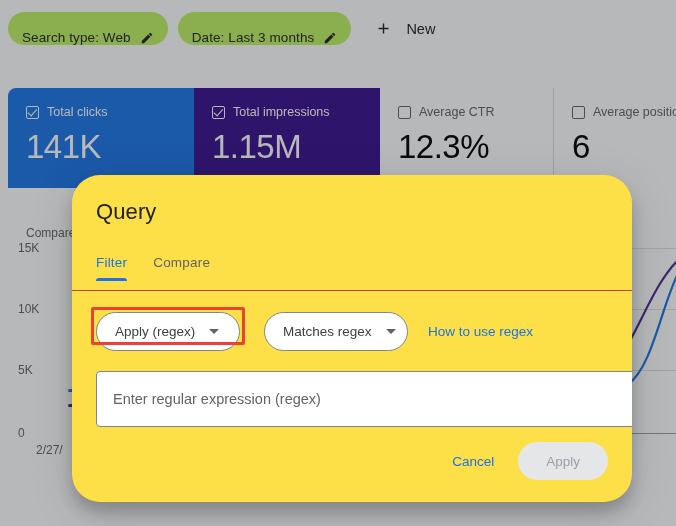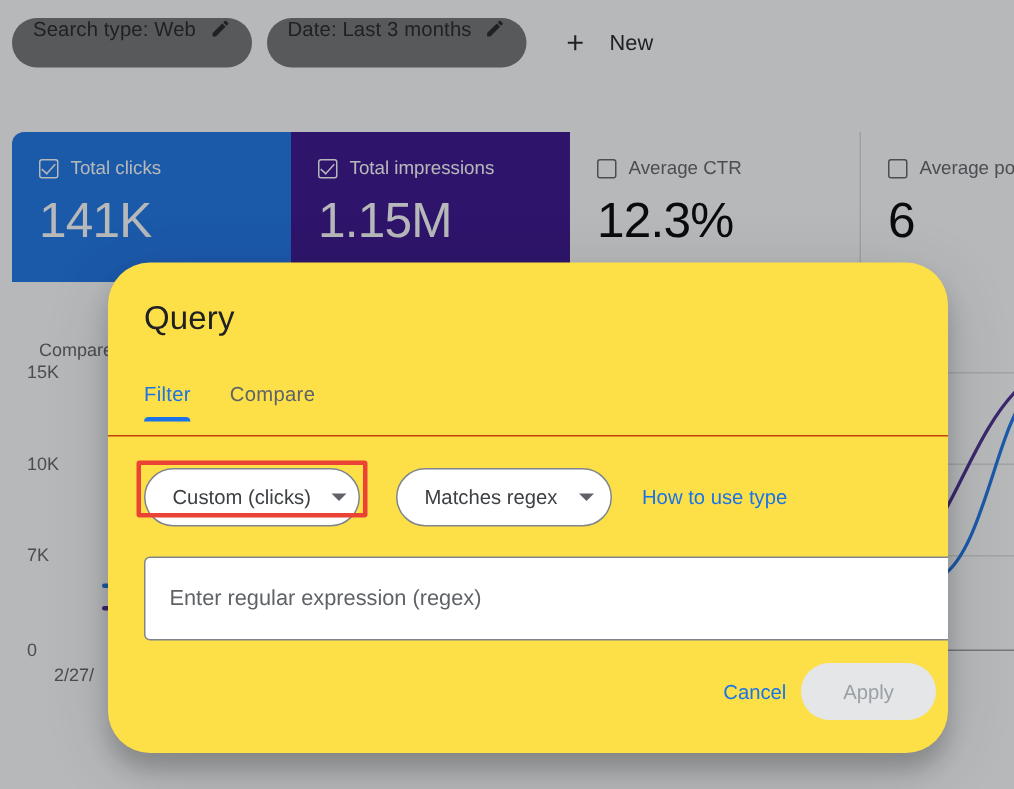--- a/index.html
+++ b/index.html
@@ -29,23 +29,23 @@
     left: 0; top: 0;
     width: 676px; height: 57px;
     display: flex;
     align-items: center;
     padding-left: 8px;
     gap: 10px;
   }
   .chip {
     height: 33px;
     border-radius: 17px;
-    background: #737373;
-    display: flex;
-    align-items: flex-start;
+    background: #bef264;
+    display: flex;
+    align-items: flex-end;
     padding: 0 14px;
     gap: 9px;
     cursor: pointer;
   }
   .chip-label {
     font-size: 13.5px;
     color: #202124;
     white-space: nowrap;
     letter-spacing: 0.1px;
   }
@@ -77,21 +77,21 @@
   }
   .card {
     position: relative;
     flex: none;
     padding: 15px 0 0 18px;
     border-right: 1px solid #dadce0;
     background: #ffffff;
   }
   .card.c0 { width: 186px; background: #1a73e8; border-right: none;}
   .card.c1 { width: 186px; background: #360f8c; border-right: none;}
-  .card.c2 { width: 194px; }
+  .card.c2 { width: 174px; }
   .card.c3 { width: 174px; }
   .card-top {
     display: flex; align-items: center; gap: 8px;
     height: 18px;
   }
   .cbox {
     width: 13px; height: 13px;
     border: 1.6px solid #5f6368;
     border-radius: 2px;
     flex: none;
@@ -276,23 +276,24 @@
     width: 100%;
     font-size: 14.5px;
     color: #202124;
     font-family: "Liberation Sans", sans-serif;
     background: transparent;
   }
   .input-box input::placeholder { color: #5f6368; }
 
   .actions {
     position: absolute;
-    right: 8px; bottom: 22px;
-    display: flex;
-    align-items: center;
+    right: 24px; bottom: 22px;
+    display: flex;
+    align-items: center;
+    gap: 14px;
   }
   .btn-text {
     font-size: 13.5px;
     color: #1a73e8;
     font-weight: 500;
     padding: 10px 10px;
     border-radius: 18px;
     cursor: pointer;
     background: transparent;
     border: none;
@@ -379,21 +380,21 @@
     <div class="chart-wrap">
       <div class="y-label">Compare</div>
 
       <div class="gridline" style="top:60px;"></div>
       <div class="gridline" style="top:121px;"></div>
       <div class="gridline" style="top:182px;"></div>
       <div class="gridline axis" style="top:245px;"></div>
 
       <div class="ytick" style="left:10px; top:53px;">15K</div>
       <div class="ytick" style="left:10px; top:114px;">10K</div>
-      <div class="ytick" style="left:10px; top:175px;">7K</div>
+      <div class="ytick" style="left:10px; top:175px;">5K</div>
       <div class="ytick" style="left:10px; top:238px;">0</div>
 
       <div class="xtick" style="left:28px; top:255px;">2/27/</div>
 
       <div class="legend-dash" style="left:60px; top:201px; background:#1a73e8;"></div>
       <div class="legend-dash" style="left:60px; top:216px; background:#4b2a91;"></div>
 
       <svg width="672" height="270" style="position:absolute;left:0;top:0;">
         <path d="M 78 214 C 150 212, 320 209, 430 205 C 500 202, 560 198, 600 180 C 625 165, 640 100, 672 70" fill="none" stroke="#4b2a91" stroke-width="2.2"></path>
         <path d="M 78 222 C 150 221, 330 219, 450 217 C 530 215, 590 212, 620 196 C 645 180, 655 110, 672 82" fill="none" stroke="#1a73e8" stroke-width="2.2"></path>
@@ -411,32 +412,32 @@
         <span>Filter</span>
       </div>
       <div class="tab">
         <span>Compare</span>
       </div>
     </div>
 
     <div class="row-selects">
       <div class="select-wrap-1">
         <div class="select" style="width:144px;">
-          <span class="select-label">Custom (clicks)</span>
+          <span class="select-label">Apply (regex)</span>
           <span class="caret"></span>
         </div>
         <div class="redbox"></div>
       </div>
 
       <div class="select" style="width:144px; margin-left:24px;">
         <span class="select-label">Matches regex</span>
         <span class="caret"></span>
       </div>
 
-      <span class="helplink">How to use type</span>
+      <span class="helplink">How to use regex</span>
     </div>
 
     <div class="input-box">
       <input type="text" placeholder="Enter regular expression (regex)" style="">
     </div>
 
     <div class="actions">
       <button class="btn-text">Cancel</button>
       <button class="btn-filled" disabled="">Apply</button>
     </div>

